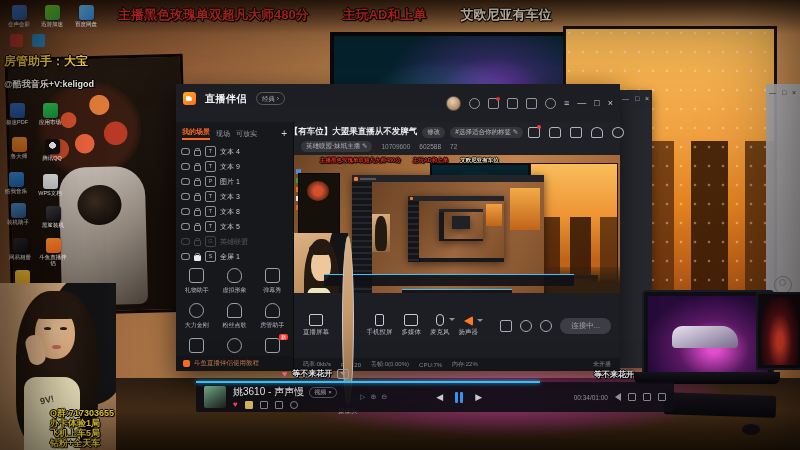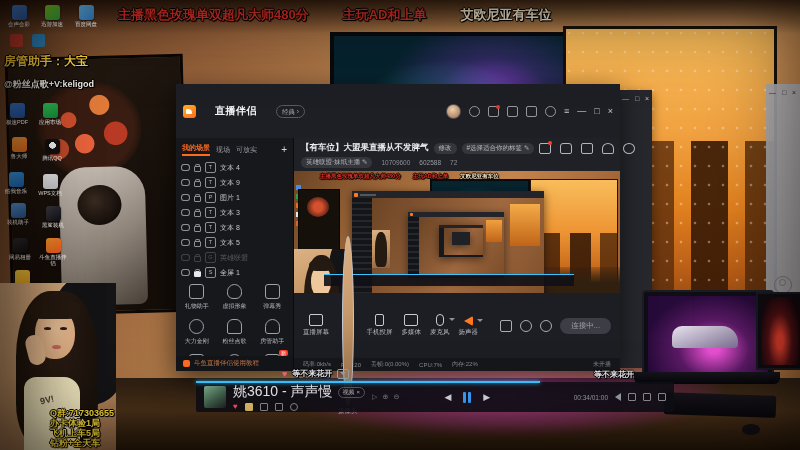--- a/index.html
+++ b/index.html
@@ -61,21 +61,21 @@
   .g.c3{background:linear-gradient(145deg,#6cc2f2,#2f7fd0);} .g.c4{background:linear-gradient(145deg,#3a7bd5,#1b4f9e);}
   .g.c5{background:linear-gradient(145deg,#35c75a,#0f8f3a);} .g.c6{background:linear-gradient(145deg,#ffa63e,#f06a18);}
   .g.c7{background:radial-gradient(circle at 50% 42%,#fff 28%,#111 30%);} .g.c8{background:linear-gradient(145deg,#41a9f5,#1565c0);}
   .g.c9{background:linear-gradient(145deg,#fdfdfd,#c9ccd4);} .g.c10{background:linear-gradient(145deg,#5aa5e8,#24518f);}
   .g.c11{background:linear-gradient(145deg,#3c3c44,#101015);} .g.c12{background:linear-gradient(145deg,#2c2c32,#0c0c10);}
   .g.c13{background:linear-gradient(145deg,#ff9a2e,#f25c1a);} .g.c14{background:linear-gradient(145deg,#ffd84a,#e8a012);}
   .clutter{width:13px;height:13px;border-radius:2px;}
   
   .appwin{left:176px;top:84px;width:444px;height:287px;background:#121318;display:flex;flex-direction:column;
     box-shadow:0 8px 26px rgba(0,0,0,.6);color:#c9cace;}
-  .tbar{height:22px;background:#1e1f24;display:flex;align-items:center;gap:19px;padding:16px 7px;flex:none;}
+  .tbar{height:22px;background:#1e1f24;display:flex;gap:9px;padding:8px 7px;flex:none;}
   .logo-ic{width:13px;height:13px;border-radius:3px;background:linear-gradient(145deg,#ffb224,#ff6a1f);position:relative;}
   .logo-ic::after{content:"";position:absolute;left:3px;top:4px;width:6px;height:5px;background:#fff;border-radius:1px 4px 1px 1px;}
   .logo-tx{font-size:10px;font-weight:bold;color:#f4f4f6;letter-spacing:.5px;}
   .badge-pill{border:1px solid #595a60;border-radius:7px;padding:0 5px;height:11px;line-height:11px;font-size:6.5px;color:#a9aab0;}
   .tbar-right{margin-left:auto;display:flex;align-items:center;gap:8px;}
   .avatar{width:13px;height:13px;border-radius:50%;background:radial-gradient(circle at 42% 35%,#ecd0b0,#9a6a48);border:1px solid #555;}
   .tic{width:9px;height:9px;border:1px solid #a9abb2;border-radius:2px;position:relative;opacity:.85;}
   .tic.round{border-radius:50%;}
   .tic .rd{position:absolute;right:-2px;top:-2px;width:4px;height:4px;border-radius:50%;background:#ff3b30;border:none;}
   .wc-g{color:#c9c9cd;font-size:9px;line-height:9px;}
@@ -98,21 +98,21 @@
   .tbx-h .min::after{content:"";position:absolute;left:2px;top:4px;width:4px;height:1px;background:#7e8086;}
   .tgrid{display:grid;grid-template-columns:repeat(3,1fr);row-gap:8px;padding:4px 2px 0;flex:1;overflow:hidden;align-content:start;}
   .tcell{display:flex;flex-direction:column;align-items:center;gap:3px;font-size:6px;color:#b7b8bf;position:relative;}
   .tico{width:13px;height:13px;border:1px solid #9fa1a8;border-radius:3px;}
   .newb{position:absolute;top:-4px;right:3px;background:#ff3b30;color:#fff;font-size:5px;padding:0 2px;border-radius:2px;}
   .tut{height:15px;background:#141519;display:flex;align-items:center;gap:4px;padding:0 7px;font-size:6.5px;color:#c97a4a;flex:none;}
   .tut .spk{width:7px;height:7px;background:#ff6a1f;border-radius:2px;}
   
   .maincol{flex:1;display:flex;flex-direction:column;min-width:0;}
   .rhead{background:#202127;padding:4px 7px 3px;display:flex;flex-direction:column;gap:3px;flex:none;}
-  .r1{display:flex;align-items:center;gap:5px;white-space:nowrap;}
+  .r1{display:flex;align-items:center;gap:5px;white-space:nowrap;justify-content:center;}
   .rtitle{font-size:8.5px;font-weight:bold;color:#ededf1;}
   .pill{background:#35363c;border-radius:8px;padding:1px 5px;font-size:6.5px;color:#b7b8bf;}
   .hicons{margin-left:auto;display:flex;gap:9px;align-items:center;}
   .hic{width:10px;height:9px;border:1px solid #b3b5bc;border-radius:2px;position:relative;}
   .hic.bell{border-radius:50% 50% 2px 2px;}
   .hic .rd{position:absolute;right:-2px;top:-3px;width:4px;height:4px;border-radius:50%;background:#ff3b30;}
   .r2{display:flex;align-items:center;gap:9px;font-size:6.5px;color:#8e9096;white-space:nowrap;}
   .r2 .up{color:#9a9ca2;}
   .preview{flex:1;position:relative;overflow:hidden;background:linear-gradient(120deg,#6b4425 0%,#9c6638 25%,#c4854d 55%,#a06435 85%);}
   
@@ -167,21 +167,21 @@
   
   .lyric{display:flex;align-items:center;gap:5px;color:#e8e9ee;font-size:8px;font-weight:bold;}
   .lyric .hrt{color:#ff5d7a;font-size:9px;}
   .lyric .bx{width:10px;height:8px;border:1px solid #9aa0a8;border-radius:2px;position:relative;}
   .lyric .bx::after{content:"";position:absolute;left:2px;top:2px;border-left:3px solid transparent;border-right:3px solid transparent;border-top:3px solid #9aa0a8;}
   .player{left:196px;top:382px;width:462px;height:30px;background:rgba(16,16,23,.9);border-radius:2px;display:flex;align-items:center;padding:0 8px;gap:7px;}
   .pprog{position:absolute;left:0;top:-1px;height:2px;width:72%;background:#39c4ff;box-shadow:0 0 4px #39c4ff;}
   .palbum{width:22px;height:22px;border-radius:2px;background:linear-gradient(145deg,#7fae8c,#3c5a48 60%,#222);flex:none;}
   .pinfo{display:flex;flex-direction:column;gap:2px;min-width:120px;}
   .pl1{display:flex;align-items:center;gap:5px;white-space:nowrap;}
-  .psong{font-size:14px;color:#ededf1;}
+  .psong{font-size:10px;color:#ededf1;}
   .ptag{font-size:6px;color:#b7b8bf;border:1px solid #5a5b62;border-radius:6px;padding:0 4px;display:flex;gap:2px;align-items:center;}
   .pl2{display:flex;gap:7px;align-items:center;}
   .pl2 .hrt{color:#ff4d6a;font-size:8px;line-height:6px;}
   .mini-sq{width:6px;height:6px;border:1px solid #8e9096;border-radius:1px;}
   .mini-sq.folder{background:#e8c36a;border-color:#e8c36a;}
   .lyrctl{display:flex;gap:5px;align-items:center;color:#7d8088;font-size:7px;}
   .pctr{display:flex;align-items:center;gap:12px;margin:0 auto;}
   .pbtn{color:#d9dadf;font-size:9px;}
   .pause{display:flex;gap:2px;}
   .pause i{width:3px;height:11px;background:#3aa0ff;border-radius:1px;}
@@ -239,21 +239,21 @@
     </div>
   <div class="abs kb"></div>
   <div class="abs mouse"></div>
 
   <div class="abs topline outline">
     <span>主播黑色玫瑰单双超凡大师480分</span>
     <span>主玩AD和上单</span>
     <span class="cream">艾欧尼亚有车位</span>
   </div>
   <div class="abs weekstar outline">房管助手：大宝</div>
-  <div class="abs contact outline">@粉丝点歌+V:keligod</div>
+  <div class="abs contact outline">@酷我音乐+V:keligod</div>
 
   <div class="abs dicon" style="left:3px;top:5px">
       <div class="g c1"></div>
       <div>会声会影</div>
     </div>
   <div class="abs dicon" style="left:36px;top:5px">
       <div class="g c2"></div>
       <div>迅游加速</div>
     </div>
   <div class="abs dicon" style="left:70px;top:5px">

